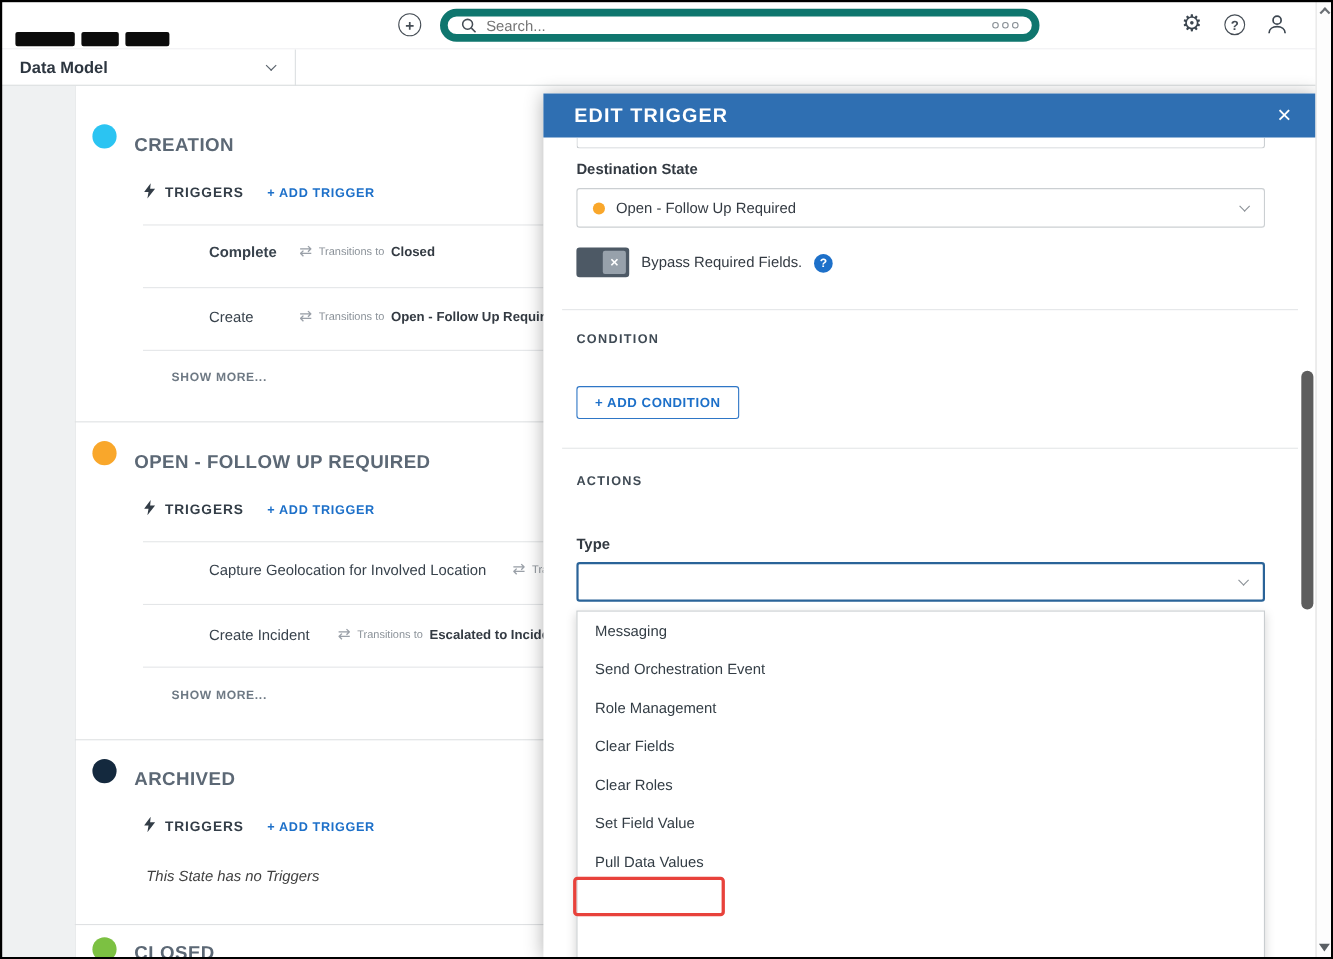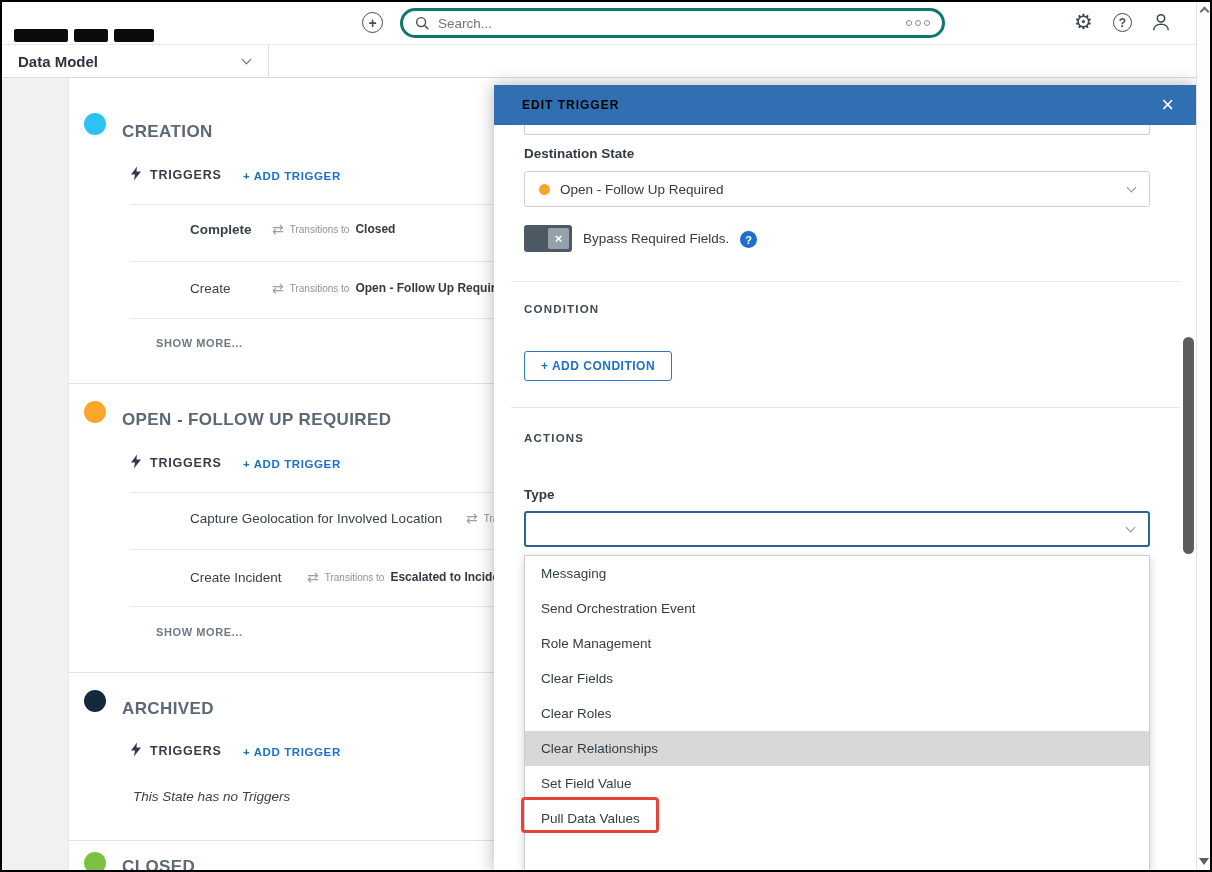--- a/index.html
+++ b/index.html
@@ -6,21 +6,21 @@
   html,body { background:#888; }
   body { font-family: "Liberation Sans", "DejaVu Sans", sans-serif; }
   .screen { position: relative; width: 1212px; height: 872px; background:#fff; overflow: hidden; }
   .abs { position: absolute; }
   .frame { position:absolute; inset:0; border:2px solid #000; pointer-events:none; z-index:100; }
 
   
   .topbar { position:absolute; left:0; top:0; width:1212px; height:45px; background:#fff; border-bottom:1px solid #ececee; z-index:5; }
   .logo-blob span { display:inline-block; height:13px; background:#0b0b0b; border-radius:2px; margin-right:6px; vertical-align:top; }
   .icon-circle { width:21px; height:21px; border:1.6px solid #454d55; border-radius:50%; display:flex; align-items:center; justify-content:center; font-size:14px; color:#454d55; font-weight:700; }
-  .search-pill { position:absolute; left:400px; top:8px; width:545px; height:30px; border:3px solid #0f766e; border-radius:16px; display:flex; align-items:center; padding:0 12px; background:#fff; }
+  .search-pill { position:absolute; left:400px; top:8px; width:545px; height:30px; border:7px solid #0f766e; border-radius:16px; display:flex; align-items:center; padding:0 12px; background:#fff; }
   .search-pill input { border:none; outline:none; flex:1; font-size:13.5px; color:#4a5158; font-family:inherit; background:transparent; margin-left:8px; }
   .ooo { display:flex; gap:3px; align-items:center; margin-left:auto; }
   .ooo i { width:6px; height:6px; border:1.4px solid #868d93; border-radius:50%; display:block; }
   .gear { font-size:21px; color:#3c4650; line-height:21px; }
 
   
   .navbar { position:absolute; left:0; top:45px; width:1212px; height:33px; background:#fff; border-bottom:1px solid #d9dcde; z-index:5; }
   .module-label { font-size:15px; font-weight:700; color:#2d3640; line-height:33px; }
   .chev { display:inline-block; width:7px; height:7px; border-right:1.7px solid #5b646d; border-bottom:1.7px solid #5b646d; transform:rotate(45deg); }
   .vdiv { position:absolute; left:268px; top:0; width:1px; height:33px; background:#dcdfe1; }
@@ -44,21 +44,21 @@
   .trans-dest { font-size:12px; font-weight:700; color:#333a42; }
   .show-more { position:absolute; font-size:11px; font-weight:700; color:#6e7984; letter-spacing:.6px; cursor:pointer; }
   .hline { position:absolute; height:1px; background:#e4e6e8; }
   .secdiv { position:absolute; left:68px; width:1128px; height:1px; background:#dfe1e3; }
   .empty-msg { position:absolute; font-style:italic; color:#404040; font-size:13.5px; }
   .bolt { position:absolute; }
 
   
   .modal { position:absolute; left:494px; top:85px; width:702px; height:787px; background:#fff; z-index:10; box-shadow:0 0 16px rgba(0,0,0,.30); }
   .modal-header { position:absolute; left:0; top:0; width:702px; height:40px; background:#2f6fb2; display:flex; align-items:center; padding:0 22px 0 28px; }
-  .modal-title { color:#000000; font-size:12px; font-weight:700; letter-spacing:1px; }
+  .modal-title { color:#ffffff; font-size:18px; font-weight:700; letter-spacing:1px; }
   .modal-close { margin-left:auto; color:#fff; font-size:22px; line-height:20px; cursor:pointer; font-weight:400; }
   .sliver { position:absolute; left:30px; top:40px; width:626px; height:10px; border-left:1px solid #cbcfd2; border-right:1px solid #cbcfd2; border-bottom:1px solid #cbcfd2; border-radius:0 0 3px 3px; }
   .m-label { position:absolute; font-size:13.5px; font-weight:700; color:#333a42; }
   .m-section { position:absolute; font-size:11.5px; font-weight:700; color:#3f4a54; letter-spacing:1.2px; }
   .select { position:absolute; height:36px; width:626px; left:30px; border:1px solid #cbcfd2; border-radius:3px; background:#fff; display:flex; align-items:center; padding:0 14px; cursor:pointer; }
   .select.focused { border:2px solid #2a6398; }
   .sel-dot { width:11px; height:11px; border-radius:50%; margin-right:10px; flex:none; }
   .sel-text { font-size:13.5px; color:#333a42; }
   .sel-chev { margin-left:auto; width:7px; height:7px; border-right:1.6px solid #8a9096; border-bottom:1.6px solid #8a9096; transform:rotate(45deg); margin-top:-3px; }
   .toggle { position:absolute; left:30px; top:140px; width:48px; height:27px; background:#4d5965; border-radius:3px; cursor:pointer; }
@@ -217,21 +217,20 @@
     <div class="select focused" style="top:426px;">
       <span class="sel-chev"></span>
     </div>
 
     <div class="dropdown">
       <div class="opt">Messaging</div>
       <div class="opt">Send Orchestration Event</div>
       <div class="opt">Role Management</div>
       <div class="opt">Clear Fields</div>
       <div class="opt">Clear Roles</div>
-      <div class="opt hl">Clear Relationships</div>
       <div class="opt">Set Field Value</div>
       <div class="opt">Pull Data Values</div>
     </div>
 
     <div class="red-annot"></div>
   </div>
 
   <div class="inner-thumb"></div>
   <div class="vscroll">
     <span class="chev-up"></span>

